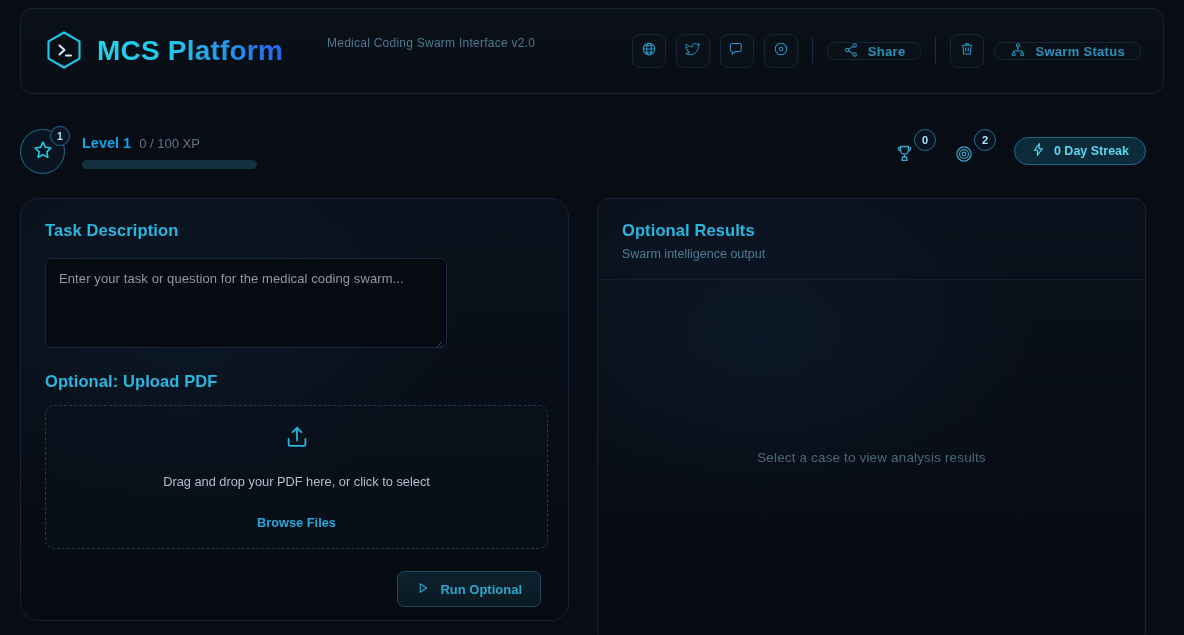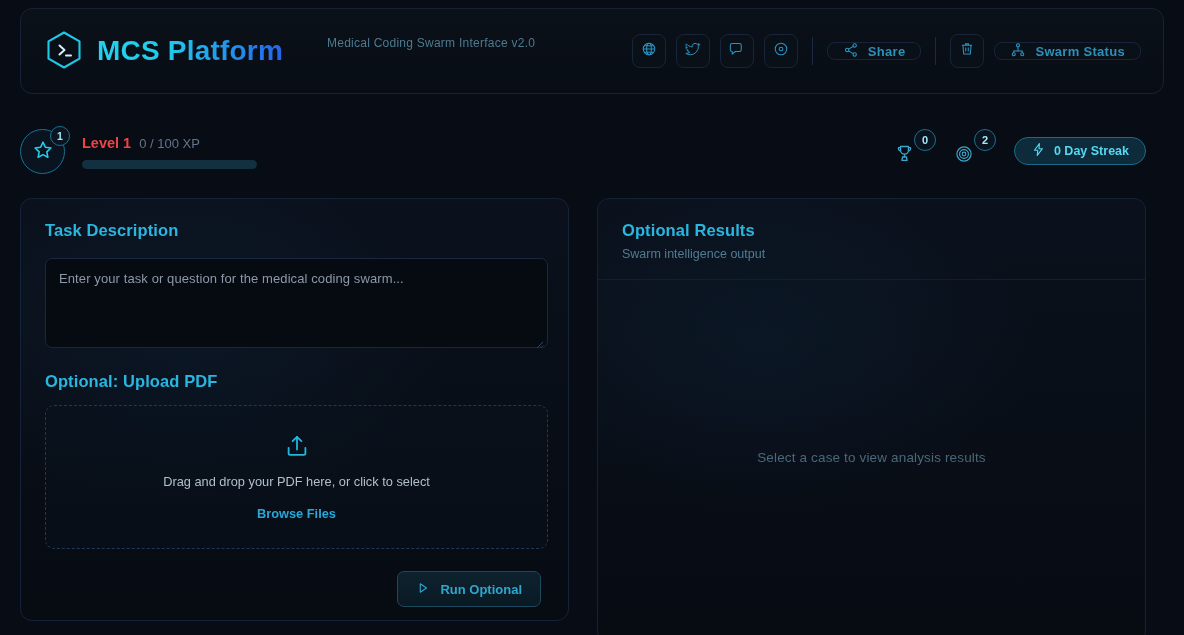--- a/index.html
+++ b/index.html
@@ -127,21 +127,21 @@
     background: #0b1420;
     border: 1.4px solid #1d6f8e;
     color: #9fe6f7;
     font-size: 10.5px;
     font-weight: bold;
     display: flex; align-items: center; justify-content: center;
   }
 
   .xp-info { display: flex; flex-direction: column; gap: 9px; padding-top: 10px; }
   .xp-line { display: flex; align-items: baseline; gap: 8px; }
-  .xp-level-text { font-size: 14.5px; font-weight: bold; color: #ef4444; }
+  .xp-level-text { font-size: 14.5px; font-weight: bold; color: #0ea5e9; }
   .xp-count { font-size: 13px; color: #64748b; }
 
   .xp-track {
     width: 175px;
     height: 9px;
     border-radius: 6px;
     background: #123040;
     overflow: hidden;
   }
   .xp-fill { height: 100%; width: 0%; background: linear-gradient(90deg,#22d3ee,#2563eb); }
@@ -186,39 +186,40 @@
       linear-gradient(180deg, #0a111c 0%, #070b12 100%);
     overflow: hidden;
   }
 
   .panel-left {
     left: 20px;
     top: 198px;
     width: 549px;
     height: 423px;
     padding: 22px 24px;
+    border-radius: 18px;
   }
 
   .panel-right {
     left: 597px;
     top: 198px;
     width: 549px;
     height: 446px;
   }
 
   .section-title {
     font-size: 16.5px;
     font-weight: bold;
     color: #29b6e0;
     letter-spacing: 0.1px;
   }
 
   .task-area {
     margin-top: 18px;
-    width: 503px;
+    width: 402px;
     height: 90px;
     background: #060a11;
     border: 1px solid #1a2740;
     border-radius: 7px;
     padding: 12px 13px;
     position: relative;
   }
 
   .placeholder {
     font-size: 13px;
@@ -239,21 +240,21 @@
     margin-top: 14px;
     width: 503px;
     height: 144px;
     border: 1.4px dashed #1d3a55;
     border-radius: 9px;
     background: rgba(10,20,32,0.35);
     display: flex;
     flex-direction: column;
     align-items: center;
     justify-content: center;
-    gap: 11px;
+    gap: 20px;
   }
 
   .dz-icon { color: #22b6e0; }
   .dz-text { font-size: 12.8px; color: #b4bfcc; }
   .dz-browse { font-size: 12.8px; font-weight: bold; color: #28a8d8; margin-top: 6px; }
 
   .run-row {
     display: flex;
     justify-content: flex-end;
     margin-top: 22px;

